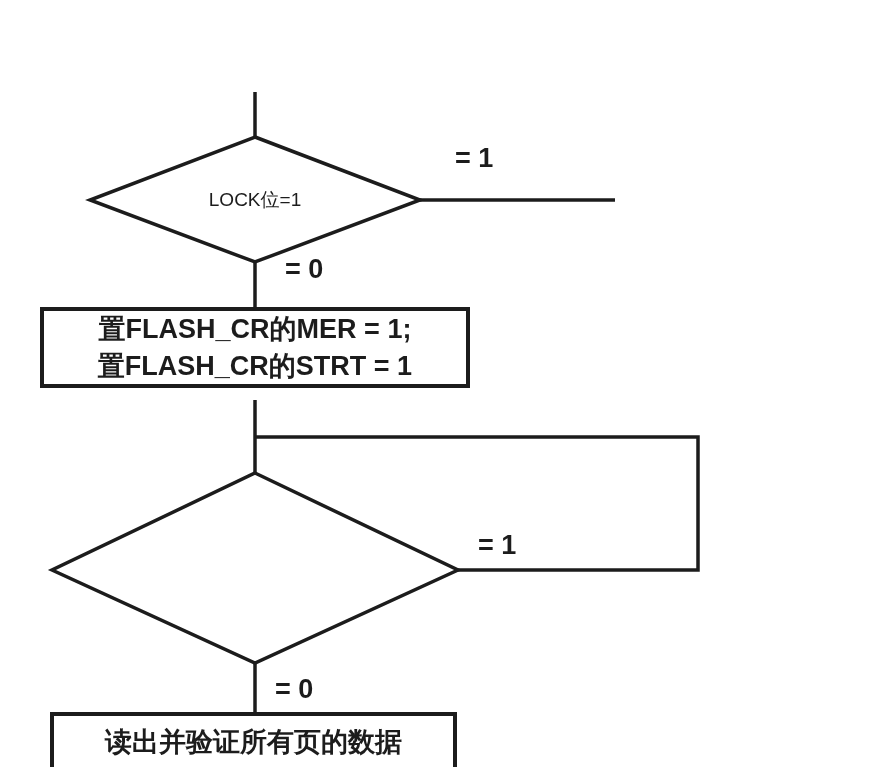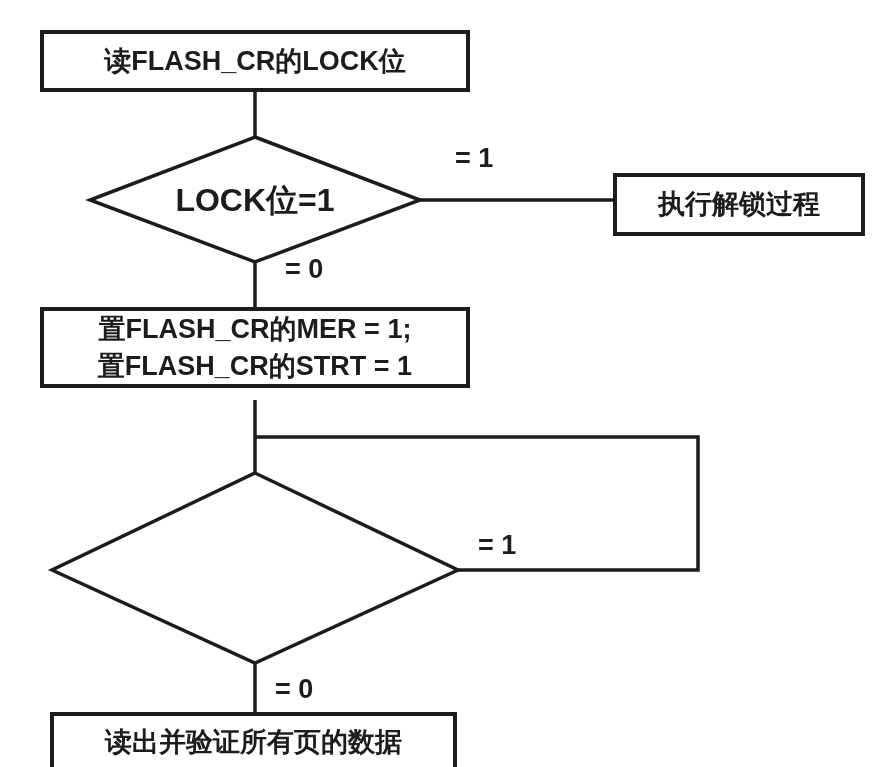--- a/index.html
+++ b/index.html
@@ -38,22 +38,22 @@
     line-height: 37px;
     white-space: nowrap;
   }
   .box-read-lock   { left: 40px;  top: 30px;  width: 430px; height: 62px; }
   .box-unlock      { left: 613px; top: 173px; width: 252px; height: 63px; }
   .box-start-erase { left: 40px;  top: 307px; width: 430px; height: 81px; }
   .box-verify      { left: 50px;  top: 712px; width: 407px; height: 60px; justify-content: flex-start; padding-top: 8px; }
   .diamond-text {
     position: absolute;
     text-align: center;
-    font-size: 32px;
-    font-weight: 700;
+    font-size: 19px;
+    font-weight: 400;
     line-height: 40px;
     white-space: nowrap;
   }
   .d1-text { left: 90px; top: 182px; width: 330px; line-height: 36px; }
   .d2-text { left: 52px; top: 521px; width: 406px; }
   .edge-label {
     position: absolute;
     font-size: 27px;
     font-weight: 700;
     white-space: nowrap;
@@ -80,27 +80,21 @@
 
     <polyline points="255,437 698,437 698,570 456,570" fill="none" stroke="#1c1c1c" stroke-width="3.5"></polyline>
 
     <line x1="255" y1="661" x2="255" y2="714" stroke="#1c1c1c" stroke-width="3.5"></line>
 
     <polygon points="255,137 420,200 255,262 90,200" fill="#ffffff" stroke="#1c1c1c" stroke-width="3.5"></polygon>
 
     <polygon points="255,473 458,570 255,663 52,570" fill="#ffffff" stroke="#1c1c1c" stroke-width="3.5"></polygon>
   </svg>
 
-  <div class="node box-read-lock">
-    <span>读FLASH_CR的LOCK位</span>
-  </div>
 
-  <div class="node box-unlock">
-    <span>执行解锁过程</span>
-  </div>
 
   <div class="node box-start-erase">
     <span>置FLASH_CR的MER = 1;</span>
     <span>置FLASH_CR的STRT = 1</span>
   </div>
 
   <div class="node box-verify">
     <span>读出并验证所有页的数据</span>
   </div>
 

